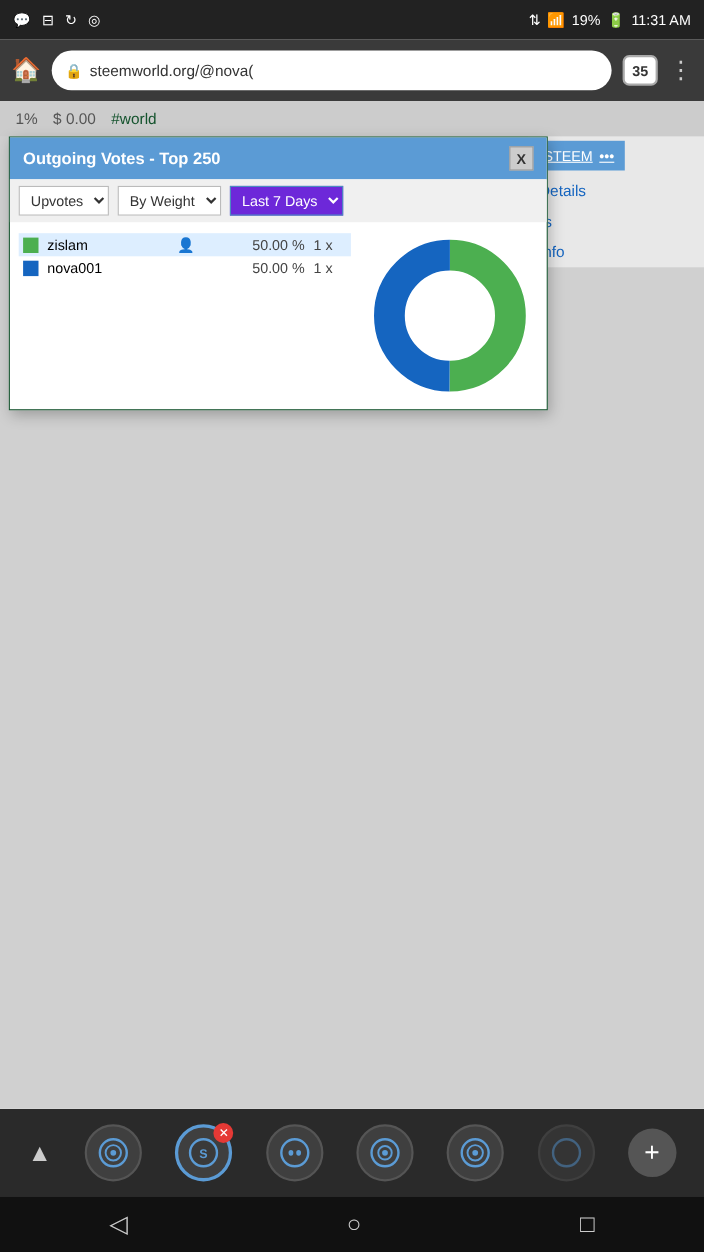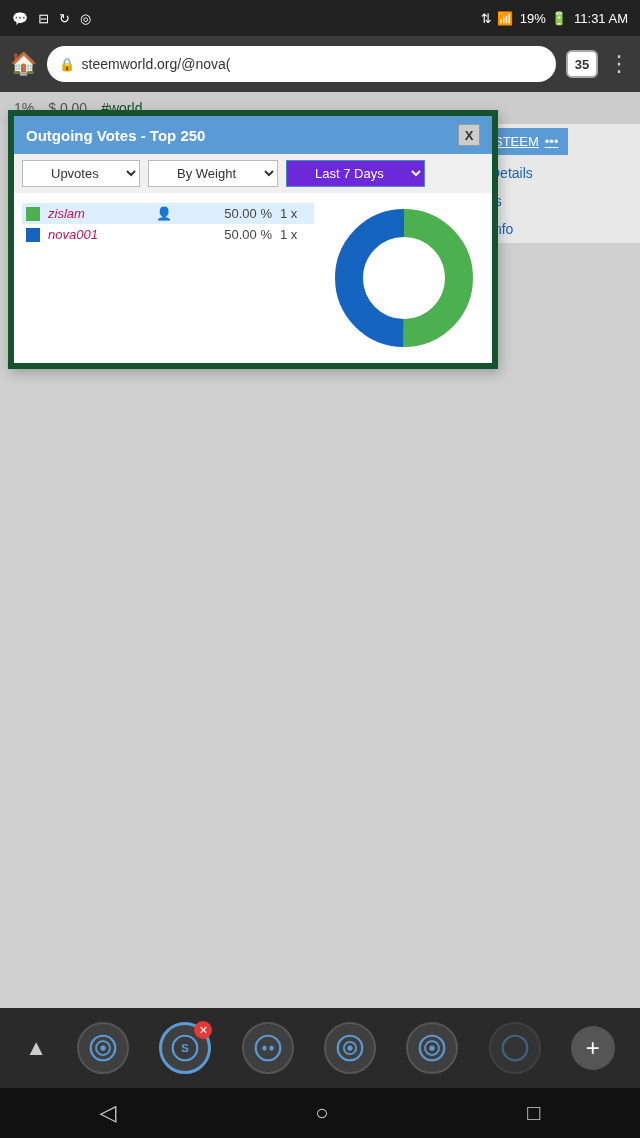--- a/index.html
+++ b/index.html
@@ -95,25 +95,25 @@
       font-size: 14px;
       color: #333;
       gap: 14px;
     }
     .top-strip span { color: #555; }
     .top-strip a { color: #14532d; text-decoration: none; }
 
     
     .modal-popup {
       position: absolute;
-      top: 18px;
+      top: 32px;
       left: 8px;
       width: 490px;
       background: #fff;
-      border: 6px solid #14532d;
+      border: 1px solid #14532d;
       box-shadow: 2px 4px 12px rgba(0,0,0,0.25);
       z-index: 10;
     }
     .modal-header {
       background: #5b9bd5;
       color: #fff;
       padding: 8px 12px;
       font-size: 15px;
       font-weight: bold;
       display: flex;
@@ -136,21 +136,21 @@
     .modal-filters {
       background: #f0f0f0;
       padding: 6px 8px;
       display: flex;
       gap: 8px;
       align-items: center;
     }
     .filter-select {
       background: #fff;
       border: 1px solid #bbb;
-      padding: 4px 24px;
+      padding: 4px 6px;
       font-size: 13px;
       cursor: pointer;
       color: #333;
     }
     .filter-select.blue-bg {
       background: #6d28d9;
       color: #fff;
       border-color: #4a8cc0;
     }
     .modal-body {
@@ -167,21 +167,21 @@
       gap: 8px;
       padding: 3px 4px;
       font-size: 13px;
     }
     .vote-item.selected { background: #ddeeff; }
     .color-box {
       width: 14px;
       height: 14px;
       flex-shrink: 0;
     }
-    .vote-name { flex: 1; color: #be185d; font-style: italic; }
+    .vote-name { flex: 1; color: #000000; }
     .vote-pct { width: 55px; text-align: right; color: #444; margin-left: 37px; }
     .vote-count { width: 30px; text-align: left; color: #444; }
     .vote-icon { color: #888; font-size: 13px; width: 16px; }
 
     
     .donut-area {
       width: 160px;
       display: flex;
       align-items: center;
       justify-content: center;

